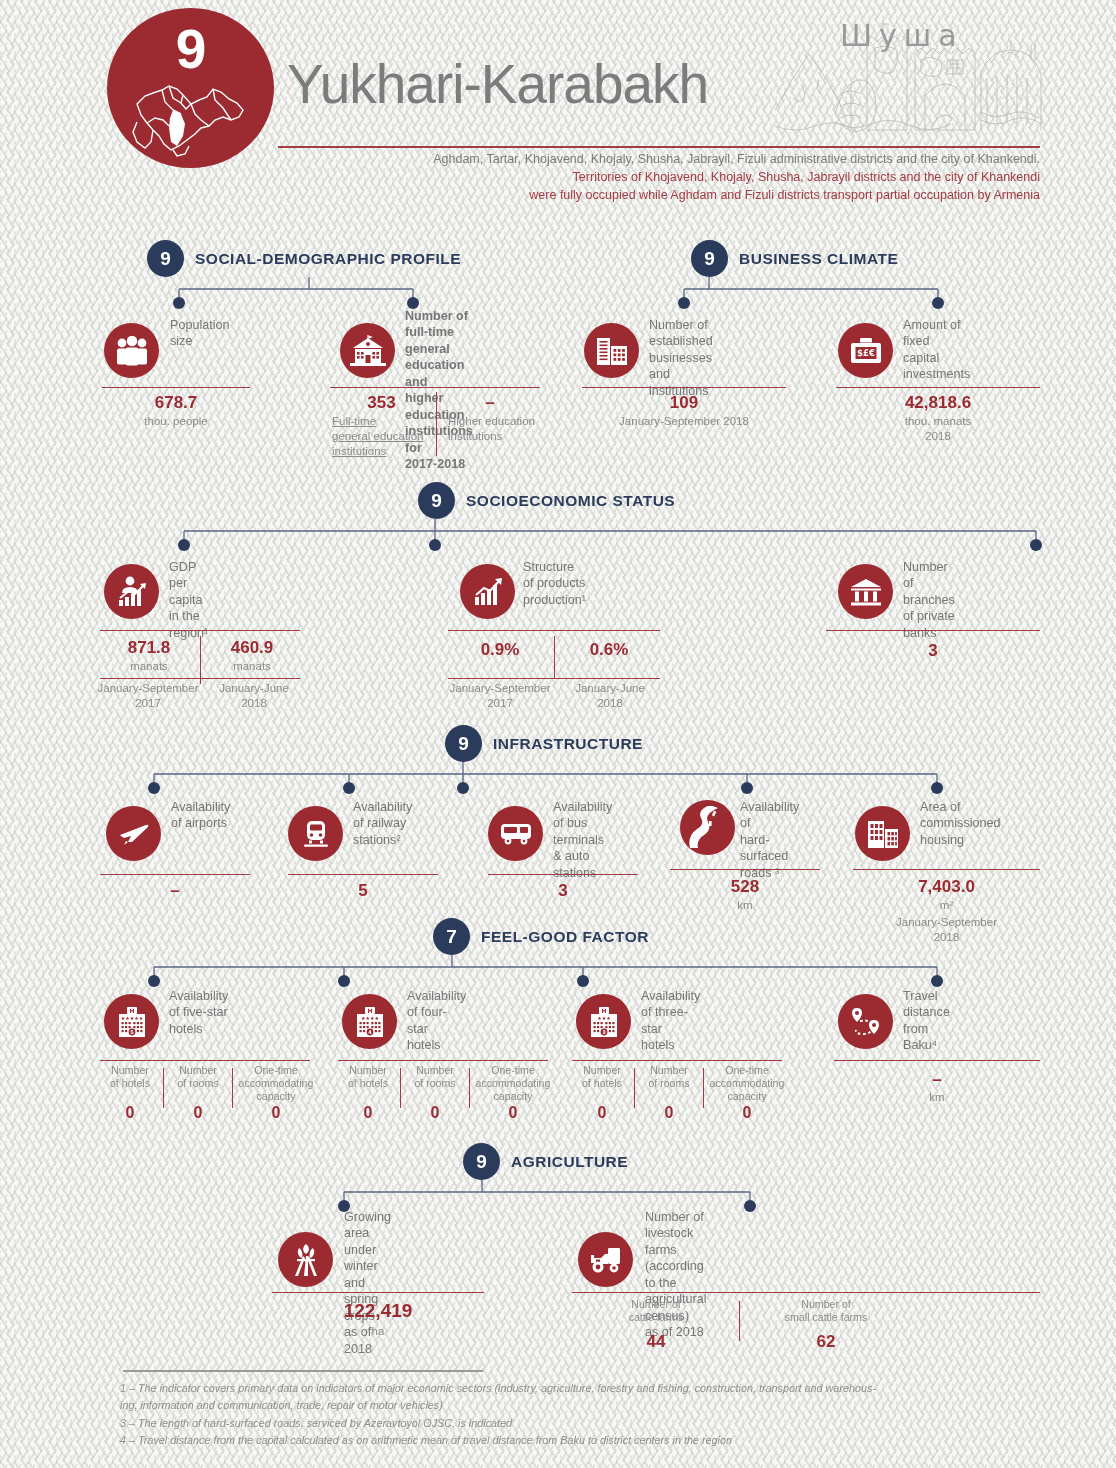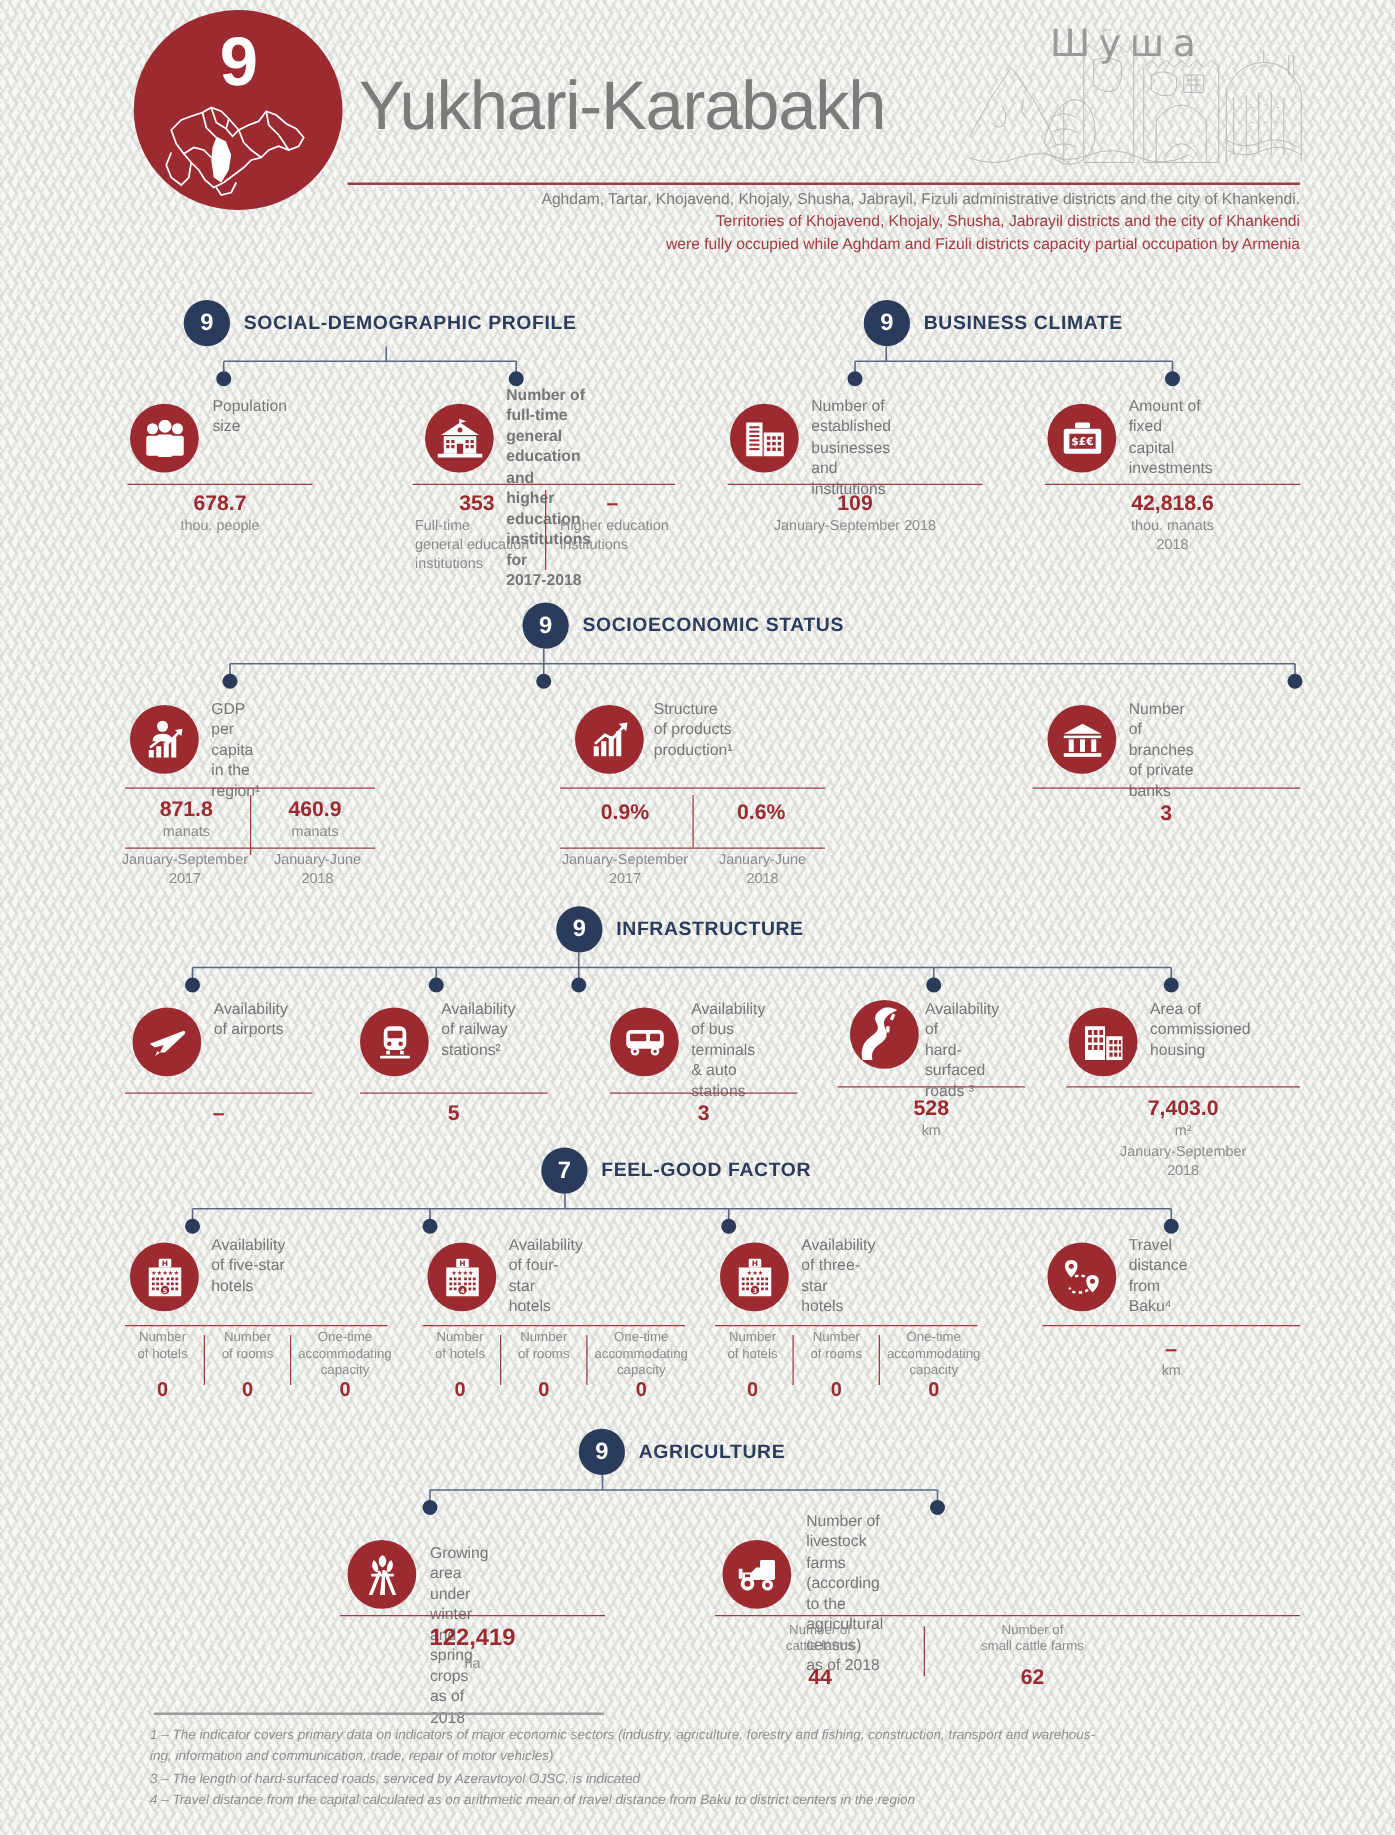--- a/index.html
+++ b/index.html
@@ -127,21 +127,21 @@
       <path d="M206 106 q16 8 30 0 q16 -6 30 4"></path>
       <path d="M60 108 q18 10 36 2 q20 -8 40 2 q20 8 40 -2"></path>
       <path d="M0 112 q20 8 40 0 q20 -8 40 4"></path>
     </g>
   </svg>
   <div class="shusha-word">Шуша</div>
 
   <div class="hdr-rule"></div>
   <div class="hdr-sub1">Aghdam, Tartar, Khojavend, Khojaly, Shusha, Jabrayil, Fizuli administrative districts and the city of Khankendi.</div>
   <div class="hdr-sub2">Territories of Khojavend, Khojaly, Shusha, Jabrayil districts and the city of Khankendi</div>
-  <div class="hdr-sub3">were fully occupied while Aghdam and Fizuli districts capacity partial occupation by Armenia</div>
+  <div class="hdr-sub3">were fully occupied while Aghdam and Fizuli districts transport partial occupation by Armenia</div>
 
   <div class="sec-head" style="left:147px;top:240px;">
     <div class="sec-dot">9</div>
     <div class="sec-title">SOCIAL-DEMOGRAPHIC PROFILE</div>
   </div>
   <svg class="conn" style="left:165px;top:277px;" width="270" height="40">
     <g stroke="#5a6885" stroke-width="1.3" fill="none">
       <path d="M144 0 L144 12 M14 12 L248 12 M14 12 L14 22 M248 12 L248 22"></path>
     </g>
     <circle cx="14" cy="26" r="6" fill="#2b3b5c"></circle>
@@ -193,21 +193,21 @@
     <div class="mlabel" style="left:405px;top:308px;font-weight:bold;">
       <span>Number of full-time</span><br>
       <span>general education and</span><br>
       <span>higher education</span><br>
       <span>institutions for</span><br>
       <span>2017-2018</span>
     </div>
     <div class="mrule" style="left:330px;top:387px;width:210px;"></div>
     <div class="vdiv" style="left:436px;top:392px;height:64px;"></div>
     <div class="mval" style="left:330px;top:393px;width:103px;">353</div>
-    <div class="munit" style="left:332px;top:414px;width:101px;text-align:left;">
+    <div class="munit" style="left:332px;top:414px;width:101px;text-align:left;text-decoration:underline;">
       <span>Full-time</span><br>
       <span>general education</span><br>
       <span>institutions</span>
     </div>
     <div class="mval" style="left:440px;top:393px;width:100px;">–</div>
     <div class="munit" style="left:448px;top:414px;width:95px;text-align:left;">
       <span>Higher education</span><br>
       <span>institutions</span>
     </div>
   </div>
@@ -744,21 +744,21 @@
       <svg width="32" height="34" viewBox="0 0 32 34" fill="#fff">
         <path d="M16 1 q-3 2 -3 5 q0 3 3 5 q3 -2 3 -5 q0 -3 -3 -5 Z"></path>
         <path d="M9 5 q-2 3 -1 6 q1 3 4 4 q1 -3 0 -6 q-1 -3 -3 -4 Z"></path>
         <path d="M23 5 q2 3 1 6 q-1 3 -4 4 q-1 -3 0 -6 q1 -3 3 -4 Z"></path>
         <path d="M13 13 L5 33 L8 33 L15 15 Z"></path>
         <path d="M16 13 L14 33 L18 33 L18 13 Z"></path>
         <path d="M19 13 L17 15 L24 33 L27 33 Z"></path>
         <rect x="7" y="16" width="18" height="2.2"></rect>
       </svg>
     </div>
-    <div class="mlabel" style="left:344px;top:1209px;margin-top:25px;">
+    <div class="mlabel" style="left:344px;top:1209px;">
       <span>Growing area</span><br>
       <span>under winter and</span><br>
       <span>spring crops</span><br>
       <span>as of 2018</span>
     </div>
     <div class="mrule" style="left:272px;top:1292px;width:212px;"></div>
     <div class="mval" style="left:272px;top:1300px;width:212px;font-size:19px;">122,419</div>
     <div class="munit" style="left:272px;top:1324px;width:212px;">ha</div>
   </div>
 

